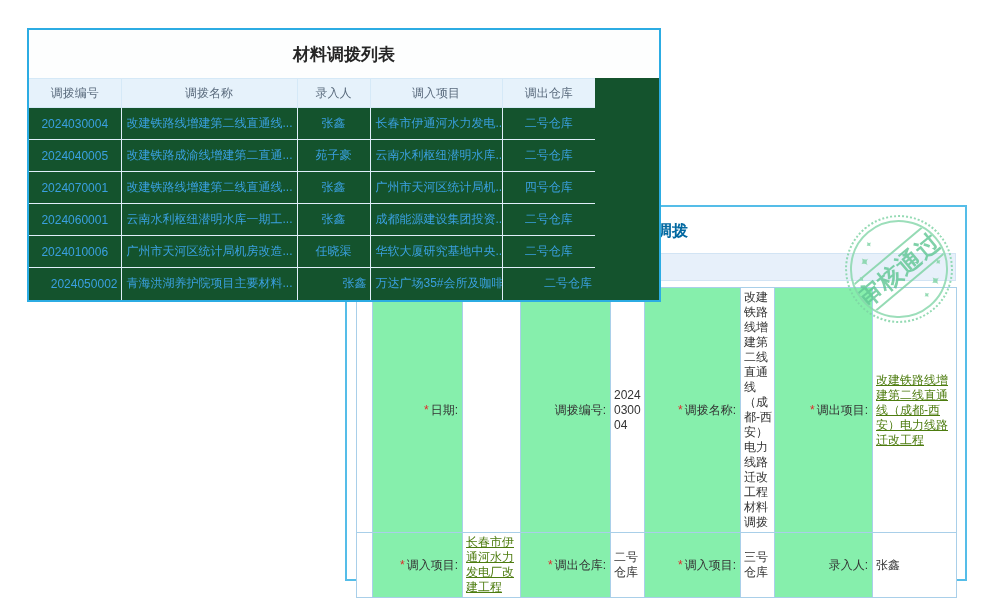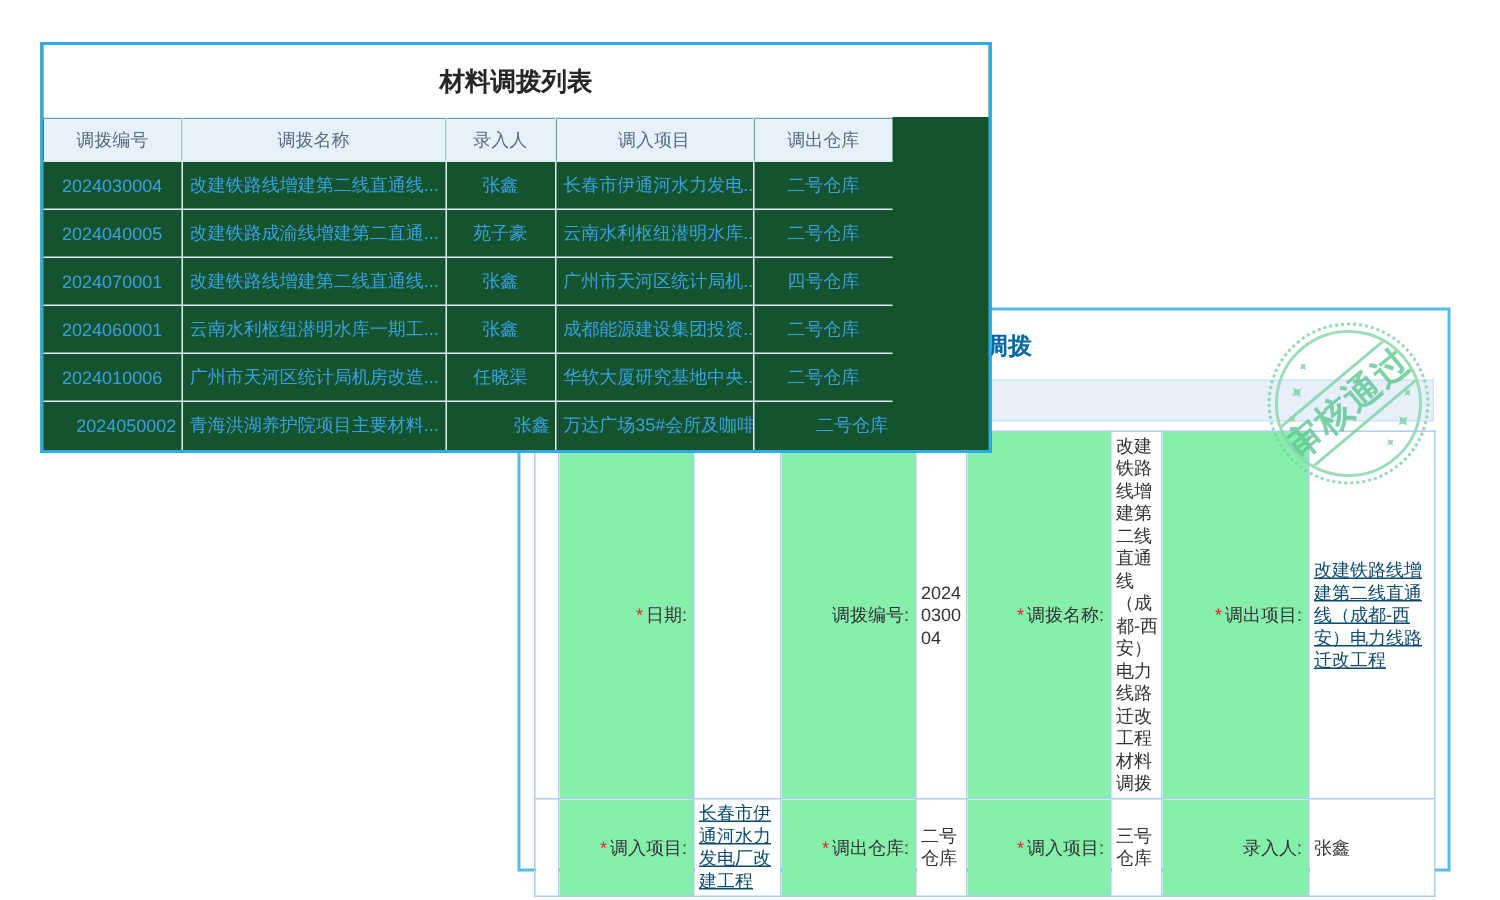--- a/index.html
+++ b/index.html
@@ -35,21 +35,21 @@
   .form-table td {
     border:1px solid #a9cfe9; vertical-align:middle; padding:2px;
     overflow:hidden; word-break:break-all;
   }
   .form-table tr.r1 { height:222px; }
   .form-table tr.r2 { height:62px; }
   .form-table td.lbl { background:#86efac; text-align:right; padding-right:4px; }
   .form-table td.val { background:#fff; text-align:left; padding-left:3px; }
   .form-table td.spacer { background:#fff; }
   .req { color:#e02a2a; margin-right:2px; }
-  a.flink { color:#0c4a6e; text-decoration:underline; cursor:pointer; }
+  a.flink { color:#4d7c0f; text-decoration:underline; cursor:pointer; }
 
   
   .stamp {
     position:absolute; left:498px; top:8px;
     width:108px; height:108px;
     transform:rotate(-40deg);
     opacity:0.82; z-index:6; pointer-events:none;
     color:#7ed3a4;
   }
   .ring-outer { position:absolute; left:0; top:0; right:0; bottom:0; border:2px dotted #7ed3a4; border-radius:50%; }

